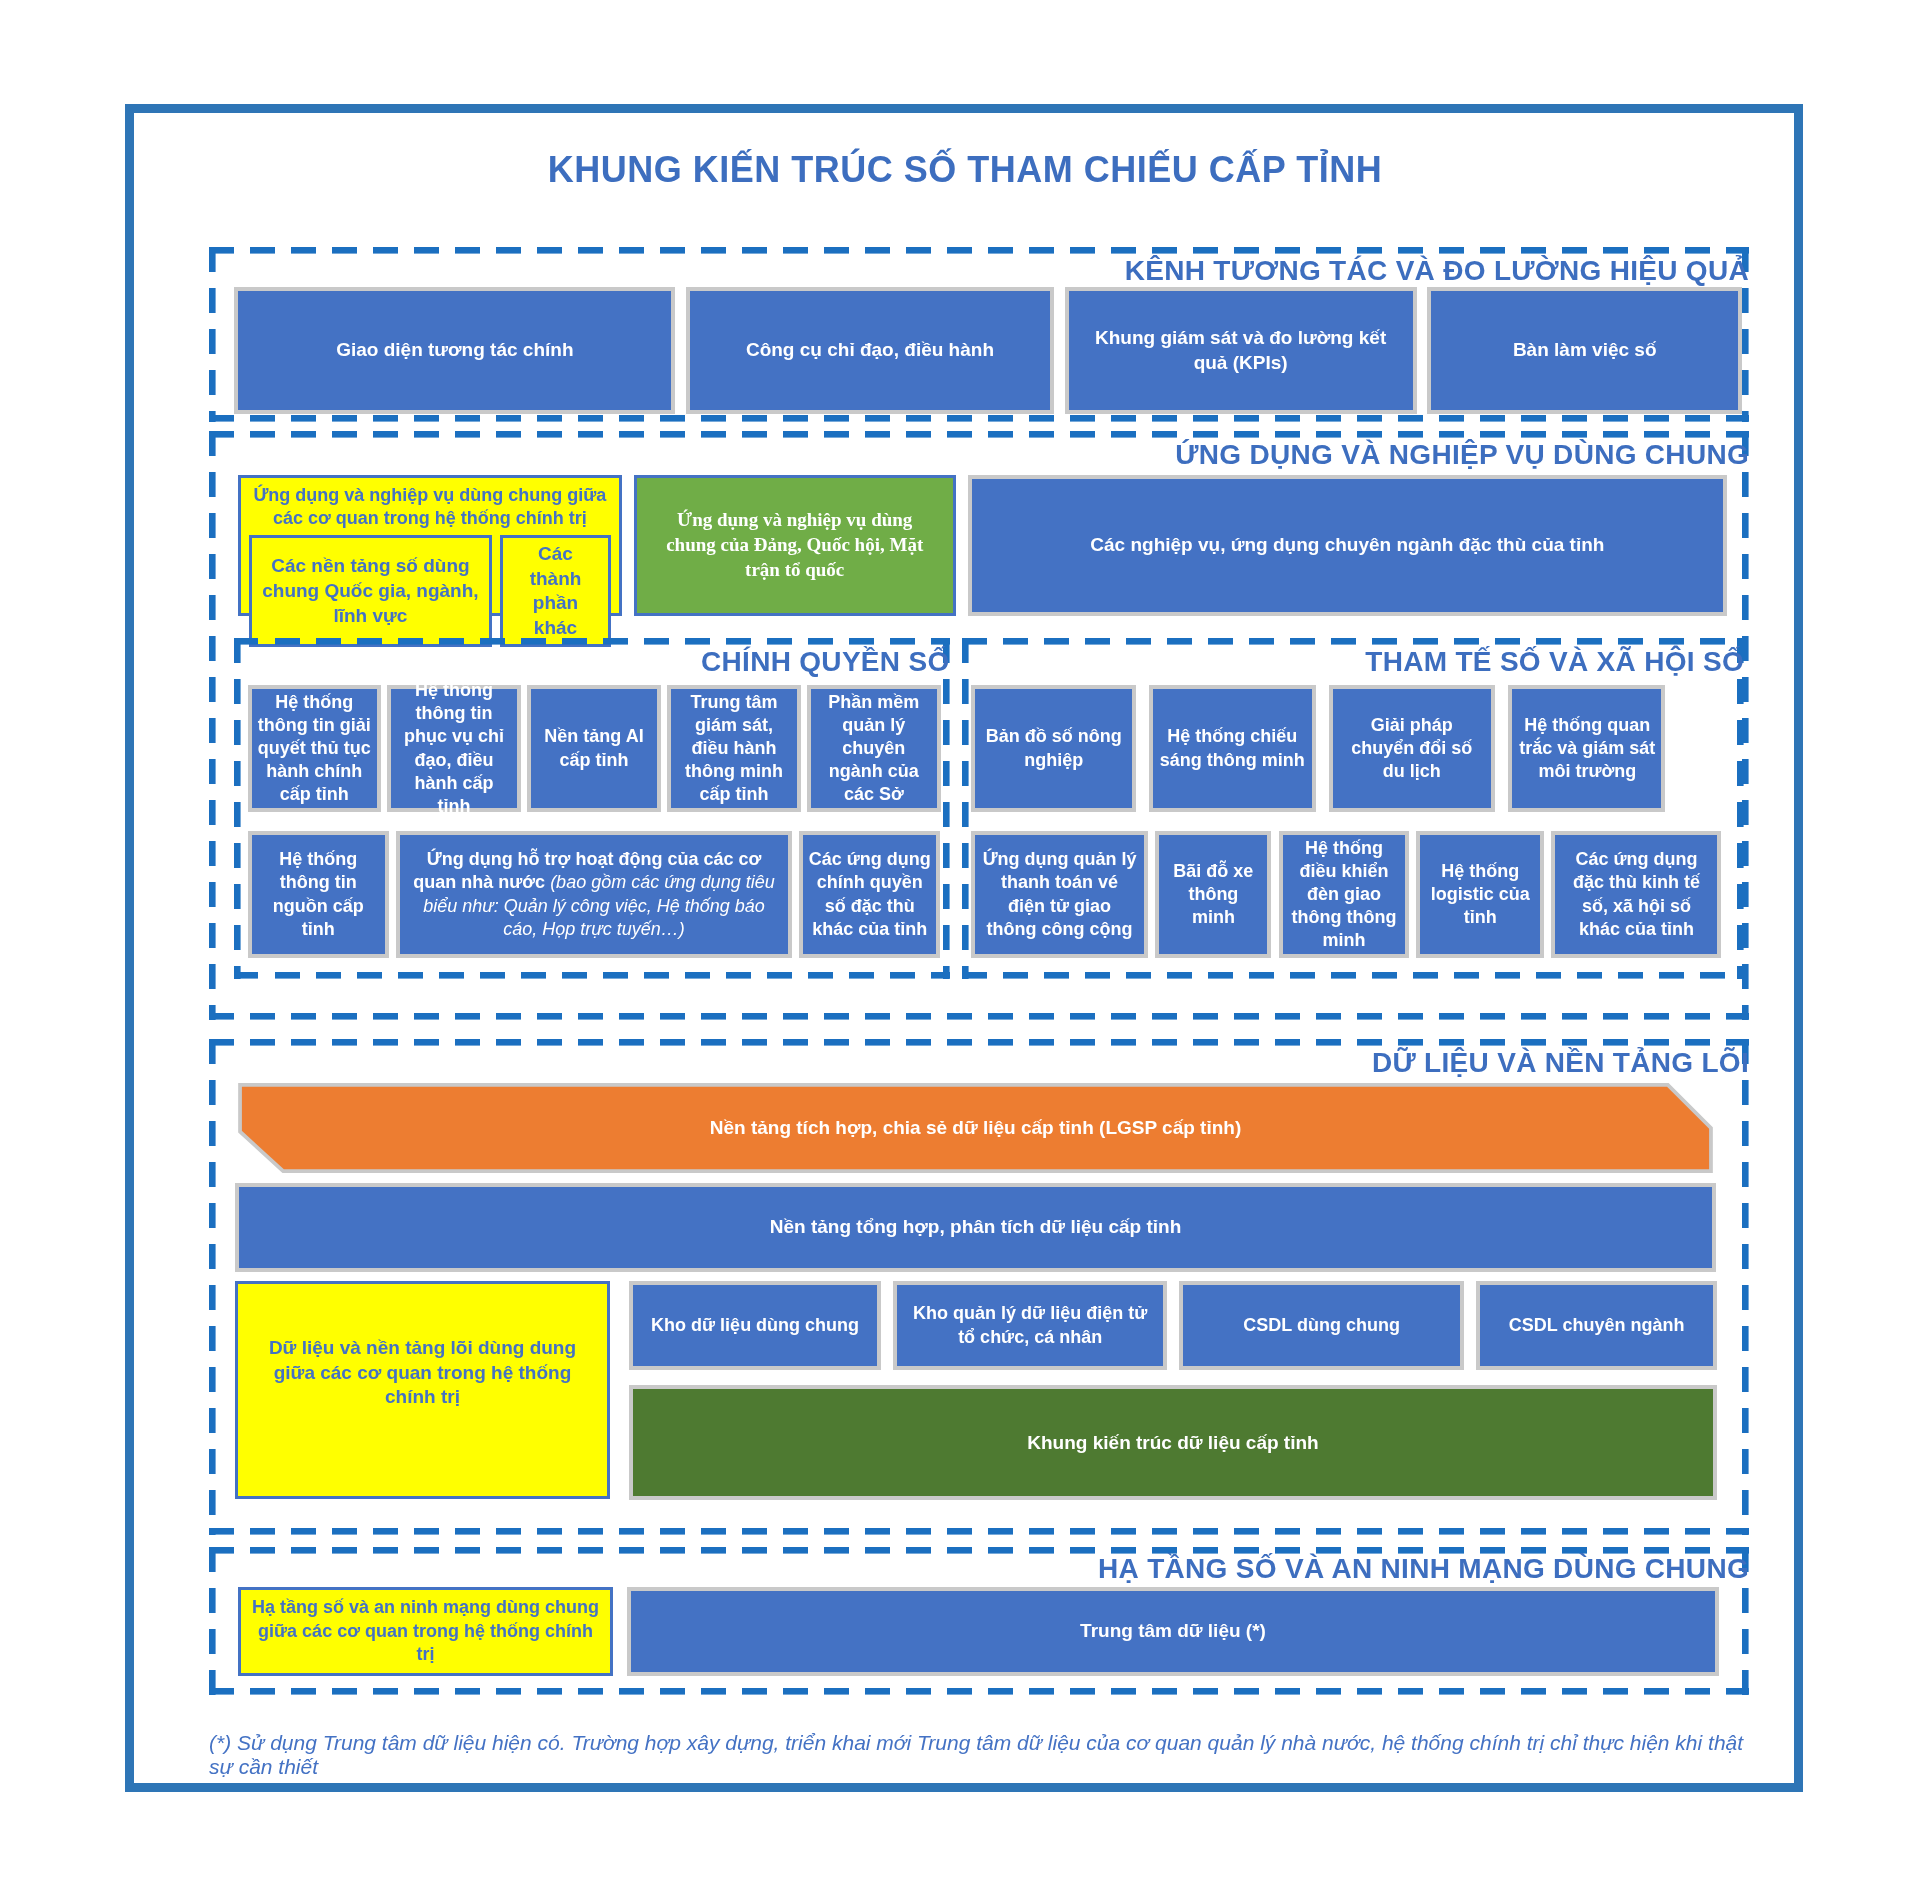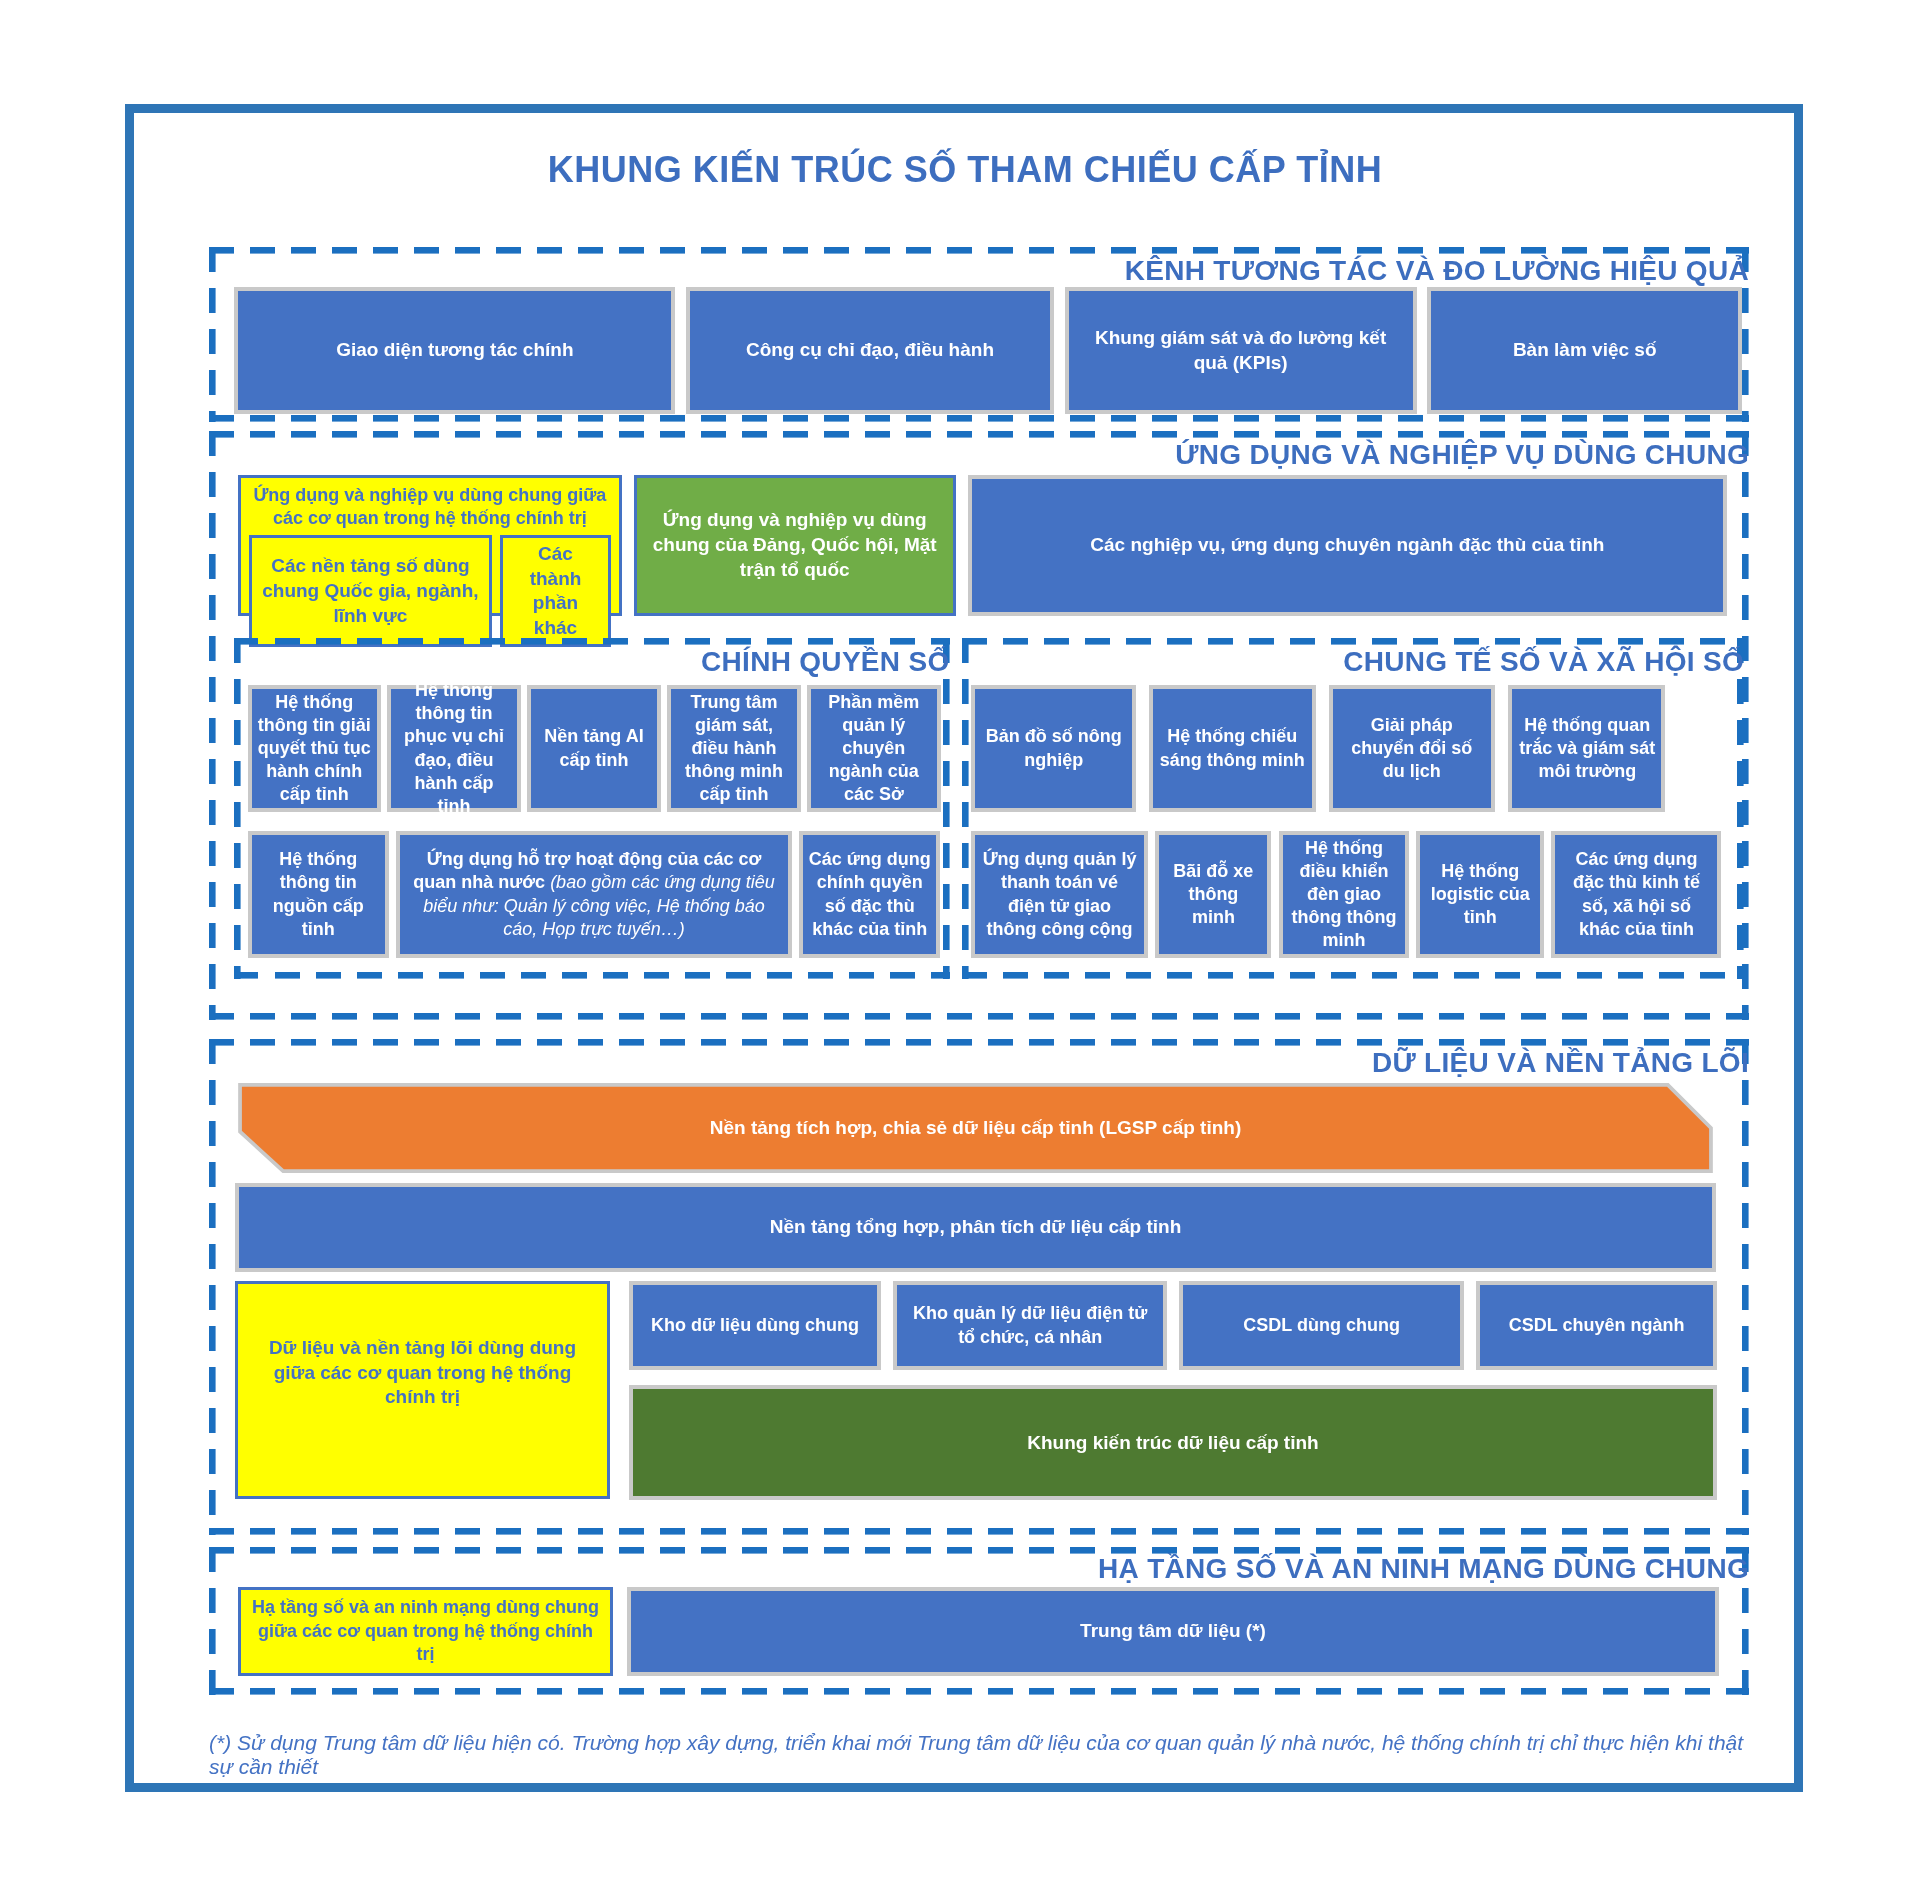--- a/index.html
+++ b/index.html
@@ -95,21 +95,21 @@
     <div class="row" style="left:29px;top:44px;width:1489px;height:141px;gap:12.2px;">
 
       <div class="yellowbox" style="flex:407;flex-direction:column;justify-content:flex-start;padding:5.6px 7.5px;font-size:18px;">
         <div>Ứng dụng và nghiệp vụ dùng chung giữa các cơ quan trong hệ thống chính trị</div>
         <div style="display:flex;gap:7.5px;width:100%;flex:1;margin-top:4.7px;">
           <div class="yellowbox sm" style="flex:258;border-width:3.8px;">Các nền tảng số dùng chung Quốc gia, ngành, lĩnh vực</div>
           <div class="yellowbox sm" style="flex:102;border-width:3.8px;">Các thành phần khác</div>
         </div>
       </div>
 
-      <div class="greenbox" style="flex:325;">Ứng dụng và nghiệp vụ dùng chung của Đảng, Quốc hội, Mặt trận tổ quốc</div>
+      <div class="greenbox" style="flex:325;font-family:Liberation Serif, serif;">Ứng dụng và nghiệp vụ dùng chung của Đảng, Quốc hội, Mặt trận tổ quốc</div>
 
       <div class="bluebox" style="flex:822;">Các nghiệp vụ, ứng dụng chuyên ngành đặc thù của tỉnh</div>
     </div>
 
     <div class="dash" style="left:24.5px;top:207px;width:716px;height:341px;">
       <div class="sec-h" style="top:7.5px;">CHÍNH QUYỀN SỐ</div>
       <div class="row" style="left:14px;top:47px;width:693px;height:127px;gap:6.6px;">
         <div class="bluebox sm" style="flex:1;">Hệ thống thông tin giải quyết thủ tục hành chính cấp tỉnh</div>
         <div class="bluebox sm" style="flex:1;">Hệ thống thông tin phục vụ chỉ đạo, điều hành cấp tỉnh</div>
         <div class="bluebox sm" style="flex:1;">Nền tảng AI cấp tỉnh</div>
@@ -119,21 +119,21 @@
       <div class="row" style="left:14px;top:193px;width:693px;height:127px;gap:7.5px;">
         <div class="bluebox sm" style="flex:142;">Hệ thống thông tin nguồn cấp tỉnh</div>
         <div class="bluebox sm" style="flex:437;">
           <div><span class="b">Ứng dụng hỗ trợ hoạt động của các cơ quan nhà nước </span><span class="i">(bao gồm các ứng dụng tiêu biểu như: Quản lý công việc, Hệ thống báo cáo, Họp trực tuyến…)</span></div>
         </div>
         <div class="bluebox sm" style="flex:142;">Các ứng dụng chính quyền số đặc thù khác của tỉnh</div>
       </div>
     </div>
 
     <div class="dash" style="left:753px;top:207px;width:782px;height:341px;">
-      <div class="sec-h" style="top:7.5px;">CHUNG TẾ SỐ VÀ XÃ HỘI SỐ</div>
+      <div class="sec-h" style="top:7.5px;">THAM TẾ SỐ VÀ XÃ HỘI SỐ</div>
       <div class="row" style="left:9.4px;top:47px;width:694px;height:127px;gap:13px;">
         <div class="bluebox sm" style="flex:185;">Bản đồ số nông nghiệp</div>
         <div class="bluebox sm" style="flex:187;">Hệ thống chiếu sáng thông minh</div>
         <div class="bluebox sm" style="flex:187;">Giải pháp chuyển đổi số du lịch</div>
         <div class="bluebox sm" style="flex:174;padding-left:7px;">Hệ thống quan trắc và giám sát môi trường</div>
       </div>
       <div class="row" style="left:9.4px;top:193px;width:750px;height:127px;gap:7.5px;">
         <div class="bluebox sm" style="flex:193;">Ứng dụng quản lý thanh toán vé điện tử giao thông công cộng</div>
         <div class="bluebox sm" style="flex:119;">Bãi đỗ xe thông minh</div>
         <div class="bluebox sm" style="flex:136;">Hệ thống điều khiển đèn giao thông thông minh</div>

